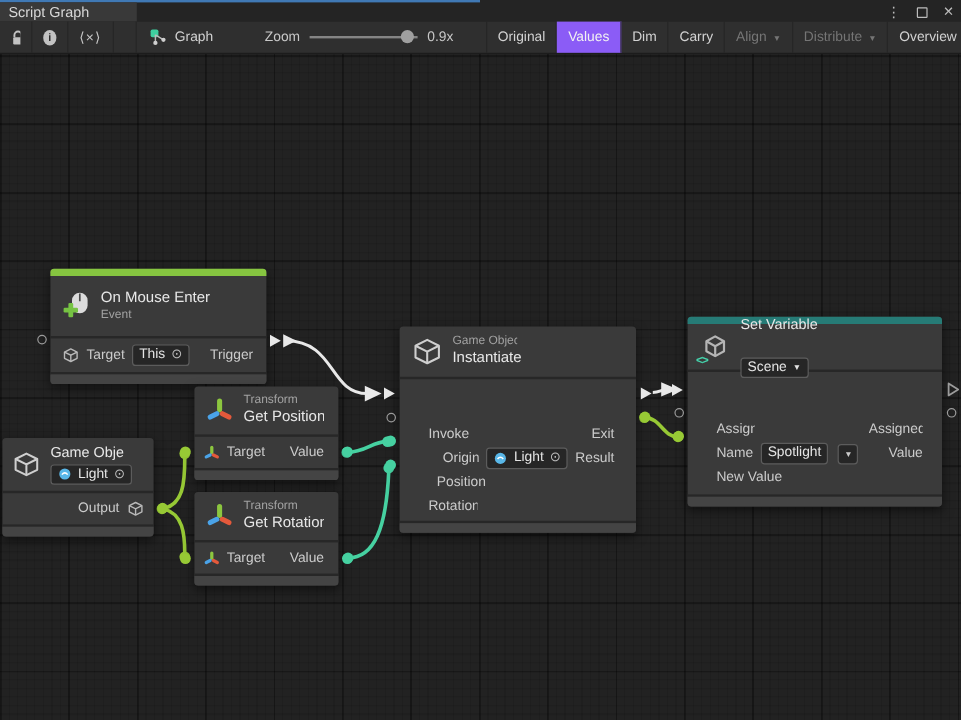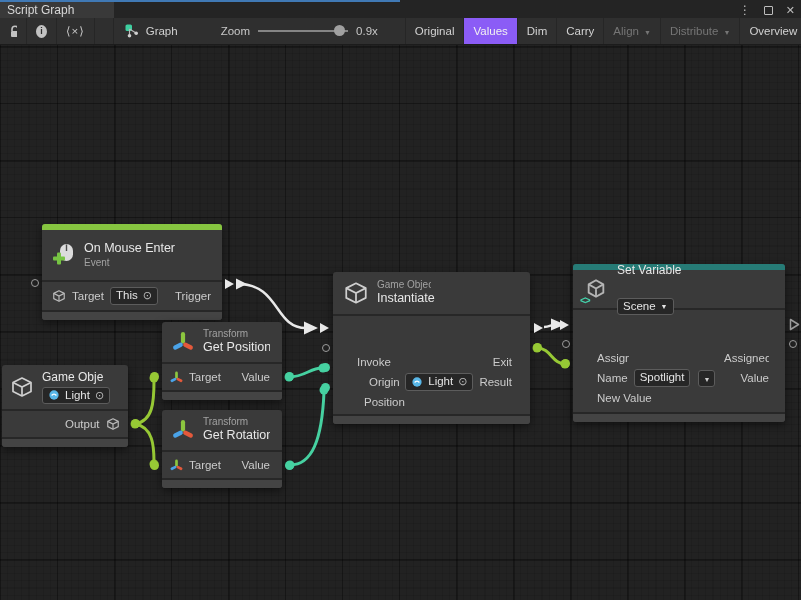--- a/index.html
+++ b/index.html
@@ -242,20 +242,23 @@
             <path d="M4.2 7.6 Q7 4.2 9.8 7.6" stroke="#fff" stroke-width="1.5" fill="none"></path>
           </svg>
           <span>Light</span>
           <span class="picker">⊙</span>
         </span>
         <span class="mla">Result</span>
       </div>
       <div class="nrow" style="height:20px;padding-left:31px;">
         <span class="clip" style="width:41px">Position</span>
       </div>
+      <div class="nrow" style="height:20px;padding-left:24px;">
+        <span class="clip" style="width:41px">Rotation</span>
+      </div>
     </div>
     <div class="nsep"></div>
     <div class="nfooter"></div>
     <div class="port pt" style="left:-13px;top:51px;"></div>
     <div class="port pc hollow" style="left:-11px;top:72px;"></div>
     <div class="port pc teal" style="left:-12px;top:91px;"></div>
     <div class="port pc teal" style="left:-12px;top:111px;"></div>
     <div class="port pt" style="right:-13px;top:51px;"></div>
     <div class="port pc lime" style="right:-12px;top:71px;"></div>
   </div>

